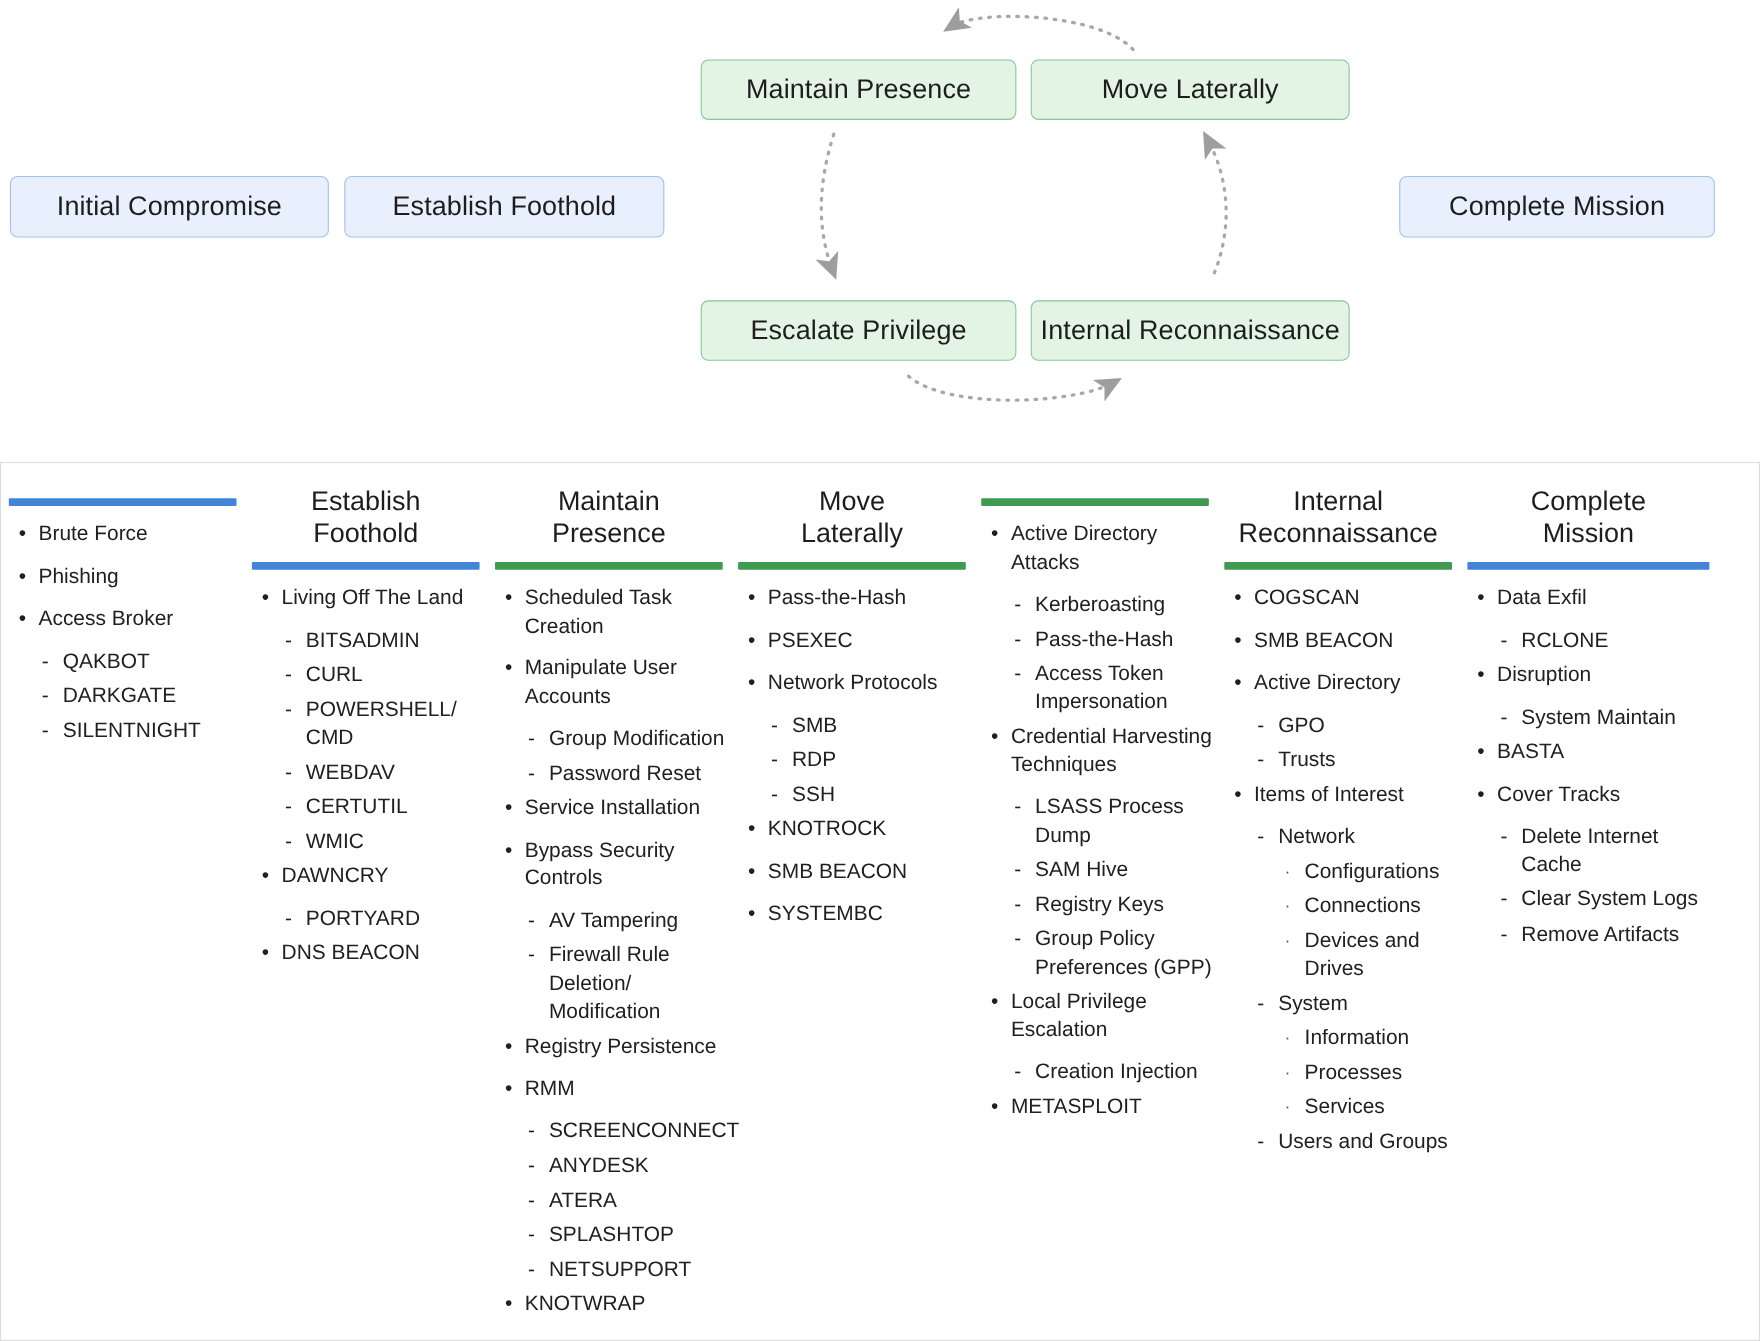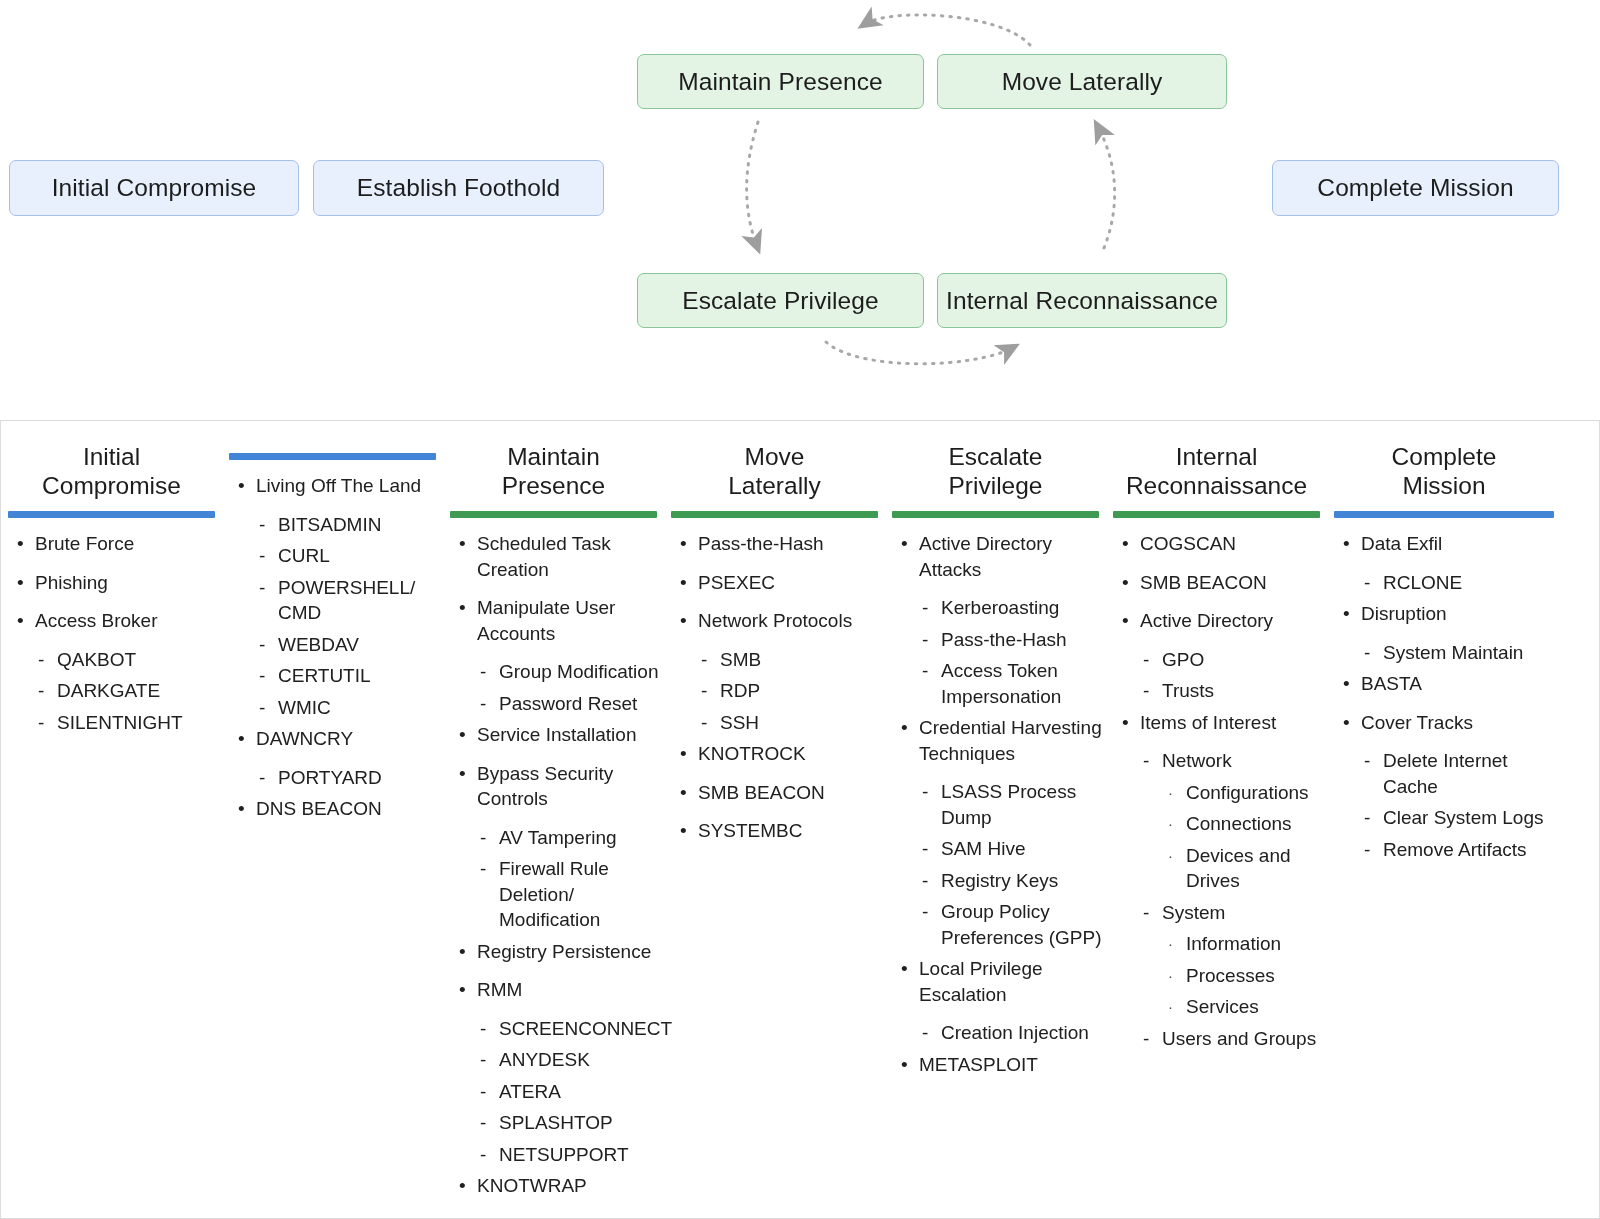--- a/index.html
+++ b/index.html
@@ -196,35 +196,35 @@
 
   <div class="stage-box green" id="box-escalate-privilege">Escalate Privilege</div>
 
   <div class="stage-box green" id="box-internal-recon">Internal Reconnaissance</div>
 
   <div class="stage-box blue" id="box-complete-mission">Complete Mission</div>
 </div>
 
 <div id="columns-section">
     <div class="column">
-      <div class="col-title">Initial
-Compromise</div>
       <div class="col-rule blue"></div>
       <div class="col-body">
         <ul class="lvl1">
           <li class="item l1"><span class="b-mark">•</span><span class="item-label">Brute Force</span></li>
           <li class="item l1"><span class="b-mark">•</span><span class="item-label">Phishing</span></li>
           <li class="item l1"><span class="b-mark">•</span><span class="item-label">Access Broker</span></li>
           <li class="item l2"><span class="b-mark">-</span><span class="item-label">QAKBOT</span></li>
           <li class="item l2"><span class="b-mark">-</span><span class="item-label">DARKGATE</span></li>
           <li class="item l2"><span class="b-mark">-</span><span class="item-label">SILENTNIGHT</span></li>
         </ul>
       </div>
     </div>
     <div class="column">
+      <div class="col-title">Establish
+Foothold</div>
       <div class="col-rule blue"></div>
       <div class="col-body">
         <ul class="lvl1">
           <li class="item l1"><span class="b-mark">•</span><span class="item-label">Living Off The Land</span></li>
           <li class="item l2"><span class="b-mark">-</span><span class="item-label">BITSADMIN</span></li>
           <li class="item l2"><span class="b-mark">-</span><span class="item-label">CURL</span></li>
           <li class="item l2"><span class="b-mark">-</span><span class="item-label">POWERSHELL/ CMD</span></li>
           <li class="item l2"><span class="b-mark">-</span><span class="item-label">WEBDAV</span></li>
           <li class="item l2"><span class="b-mark">-</span><span class="item-label">CERTUTIL</span></li>
           <li class="item l2"><span class="b-mark">-</span><span class="item-label">WMIC</span></li>
@@ -271,22 +271,20 @@
           <li class="item l2"><span class="b-mark">-</span><span class="item-label">SMB</span></li>
           <li class="item l2"><span class="b-mark">-</span><span class="item-label">RDP</span></li>
           <li class="item l2"><span class="b-mark">-</span><span class="item-label">SSH</span></li>
           <li class="item l1"><span class="b-mark">•</span><span class="item-label">KNOTROCK</span></li>
           <li class="item l1"><span class="b-mark">•</span><span class="item-label">SMB BEACON</span></li>
           <li class="item l1"><span class="b-mark">•</span><span class="item-label">SYSTEMBC</span></li>
         </ul>
       </div>
     </div>
     <div class="column">
-      <div class="col-title">Escalate
-Privilege</div>
       <div class="col-rule green"></div>
       <div class="col-body">
         <ul class="lvl1">
           <li class="item l1"><span class="b-mark">•</span><span class="item-label">Active Directory Attacks</span></li>
           <li class="item l2"><span class="b-mark">-</span><span class="item-label">Kerberoasting</span></li>
           <li class="item l2"><span class="b-mark">-</span><span class="item-label">Pass-the-Hash</span></li>
           <li class="item l2"><span class="b-mark">-</span><span class="item-label">Access Token Impersonation</span></li>
           <li class="item l1"><span class="b-mark">•</span><span class="item-label">Credential Harvesting Techniques</span></li>
           <li class="item l2"><span class="b-mark">-</span><span class="item-label">LSASS Process Dump</span></li>
           <li class="item l2"><span class="b-mark">-</span><span class="item-label">SAM Hive</span></li>

